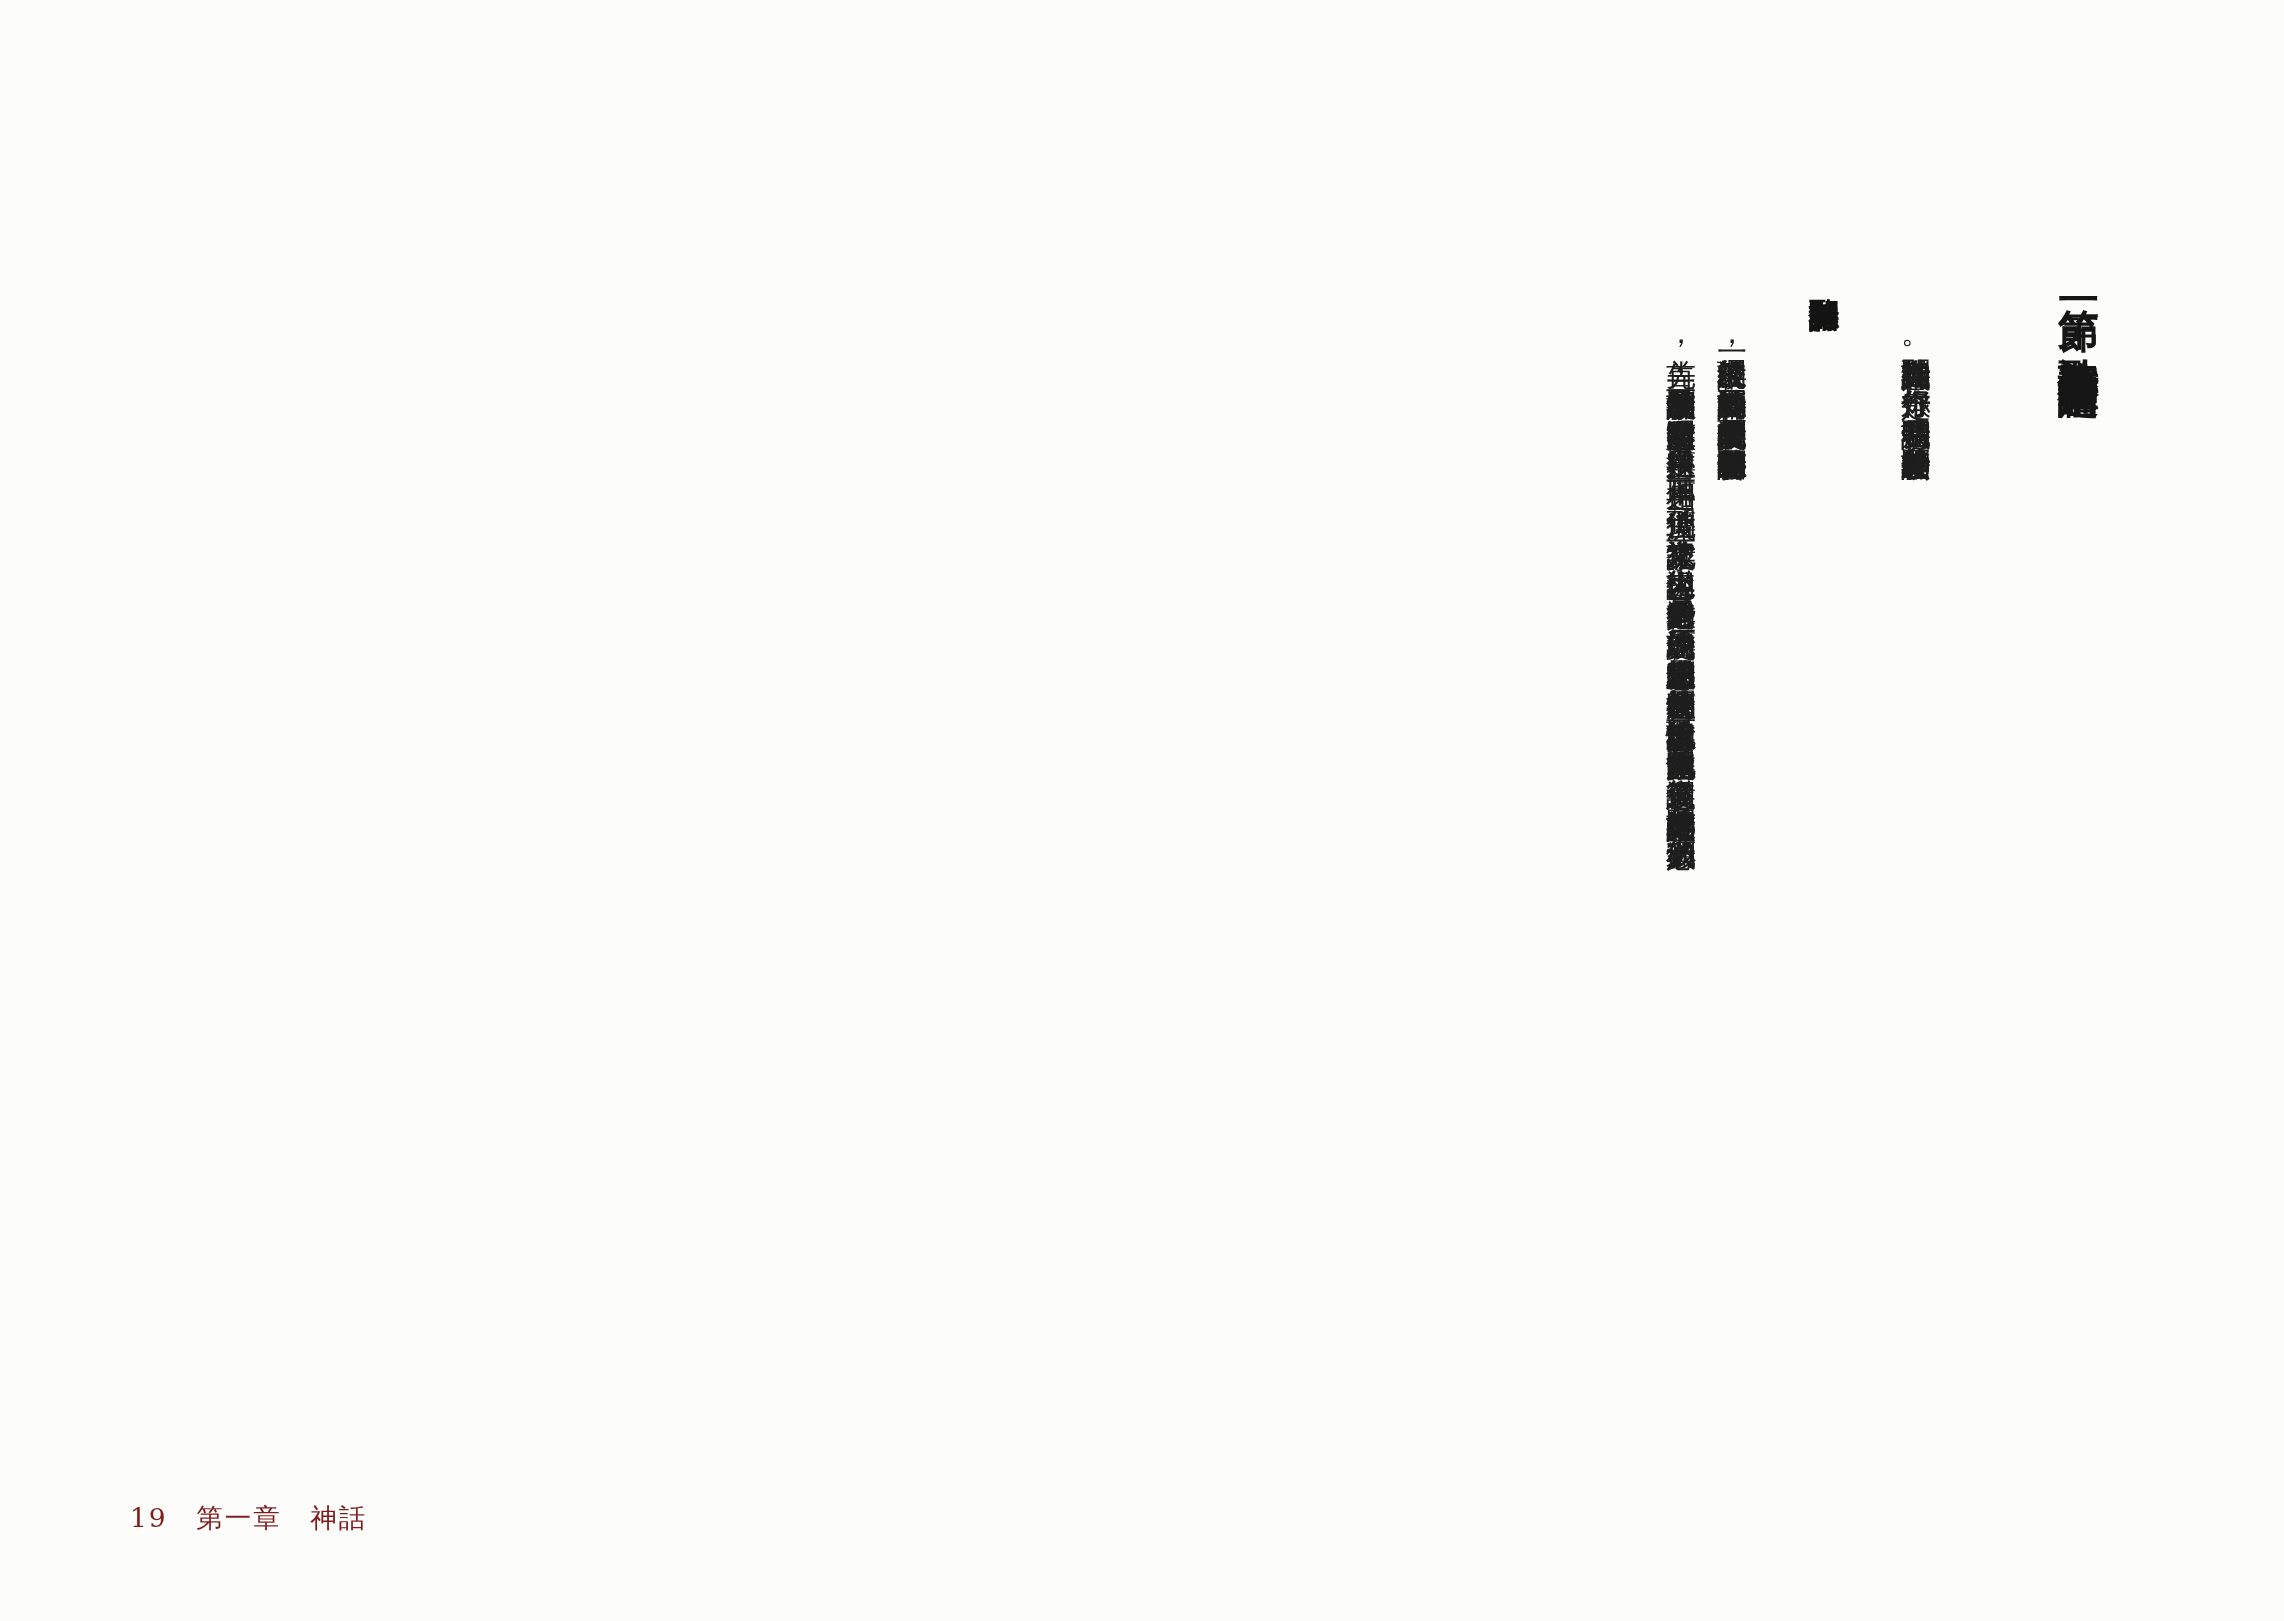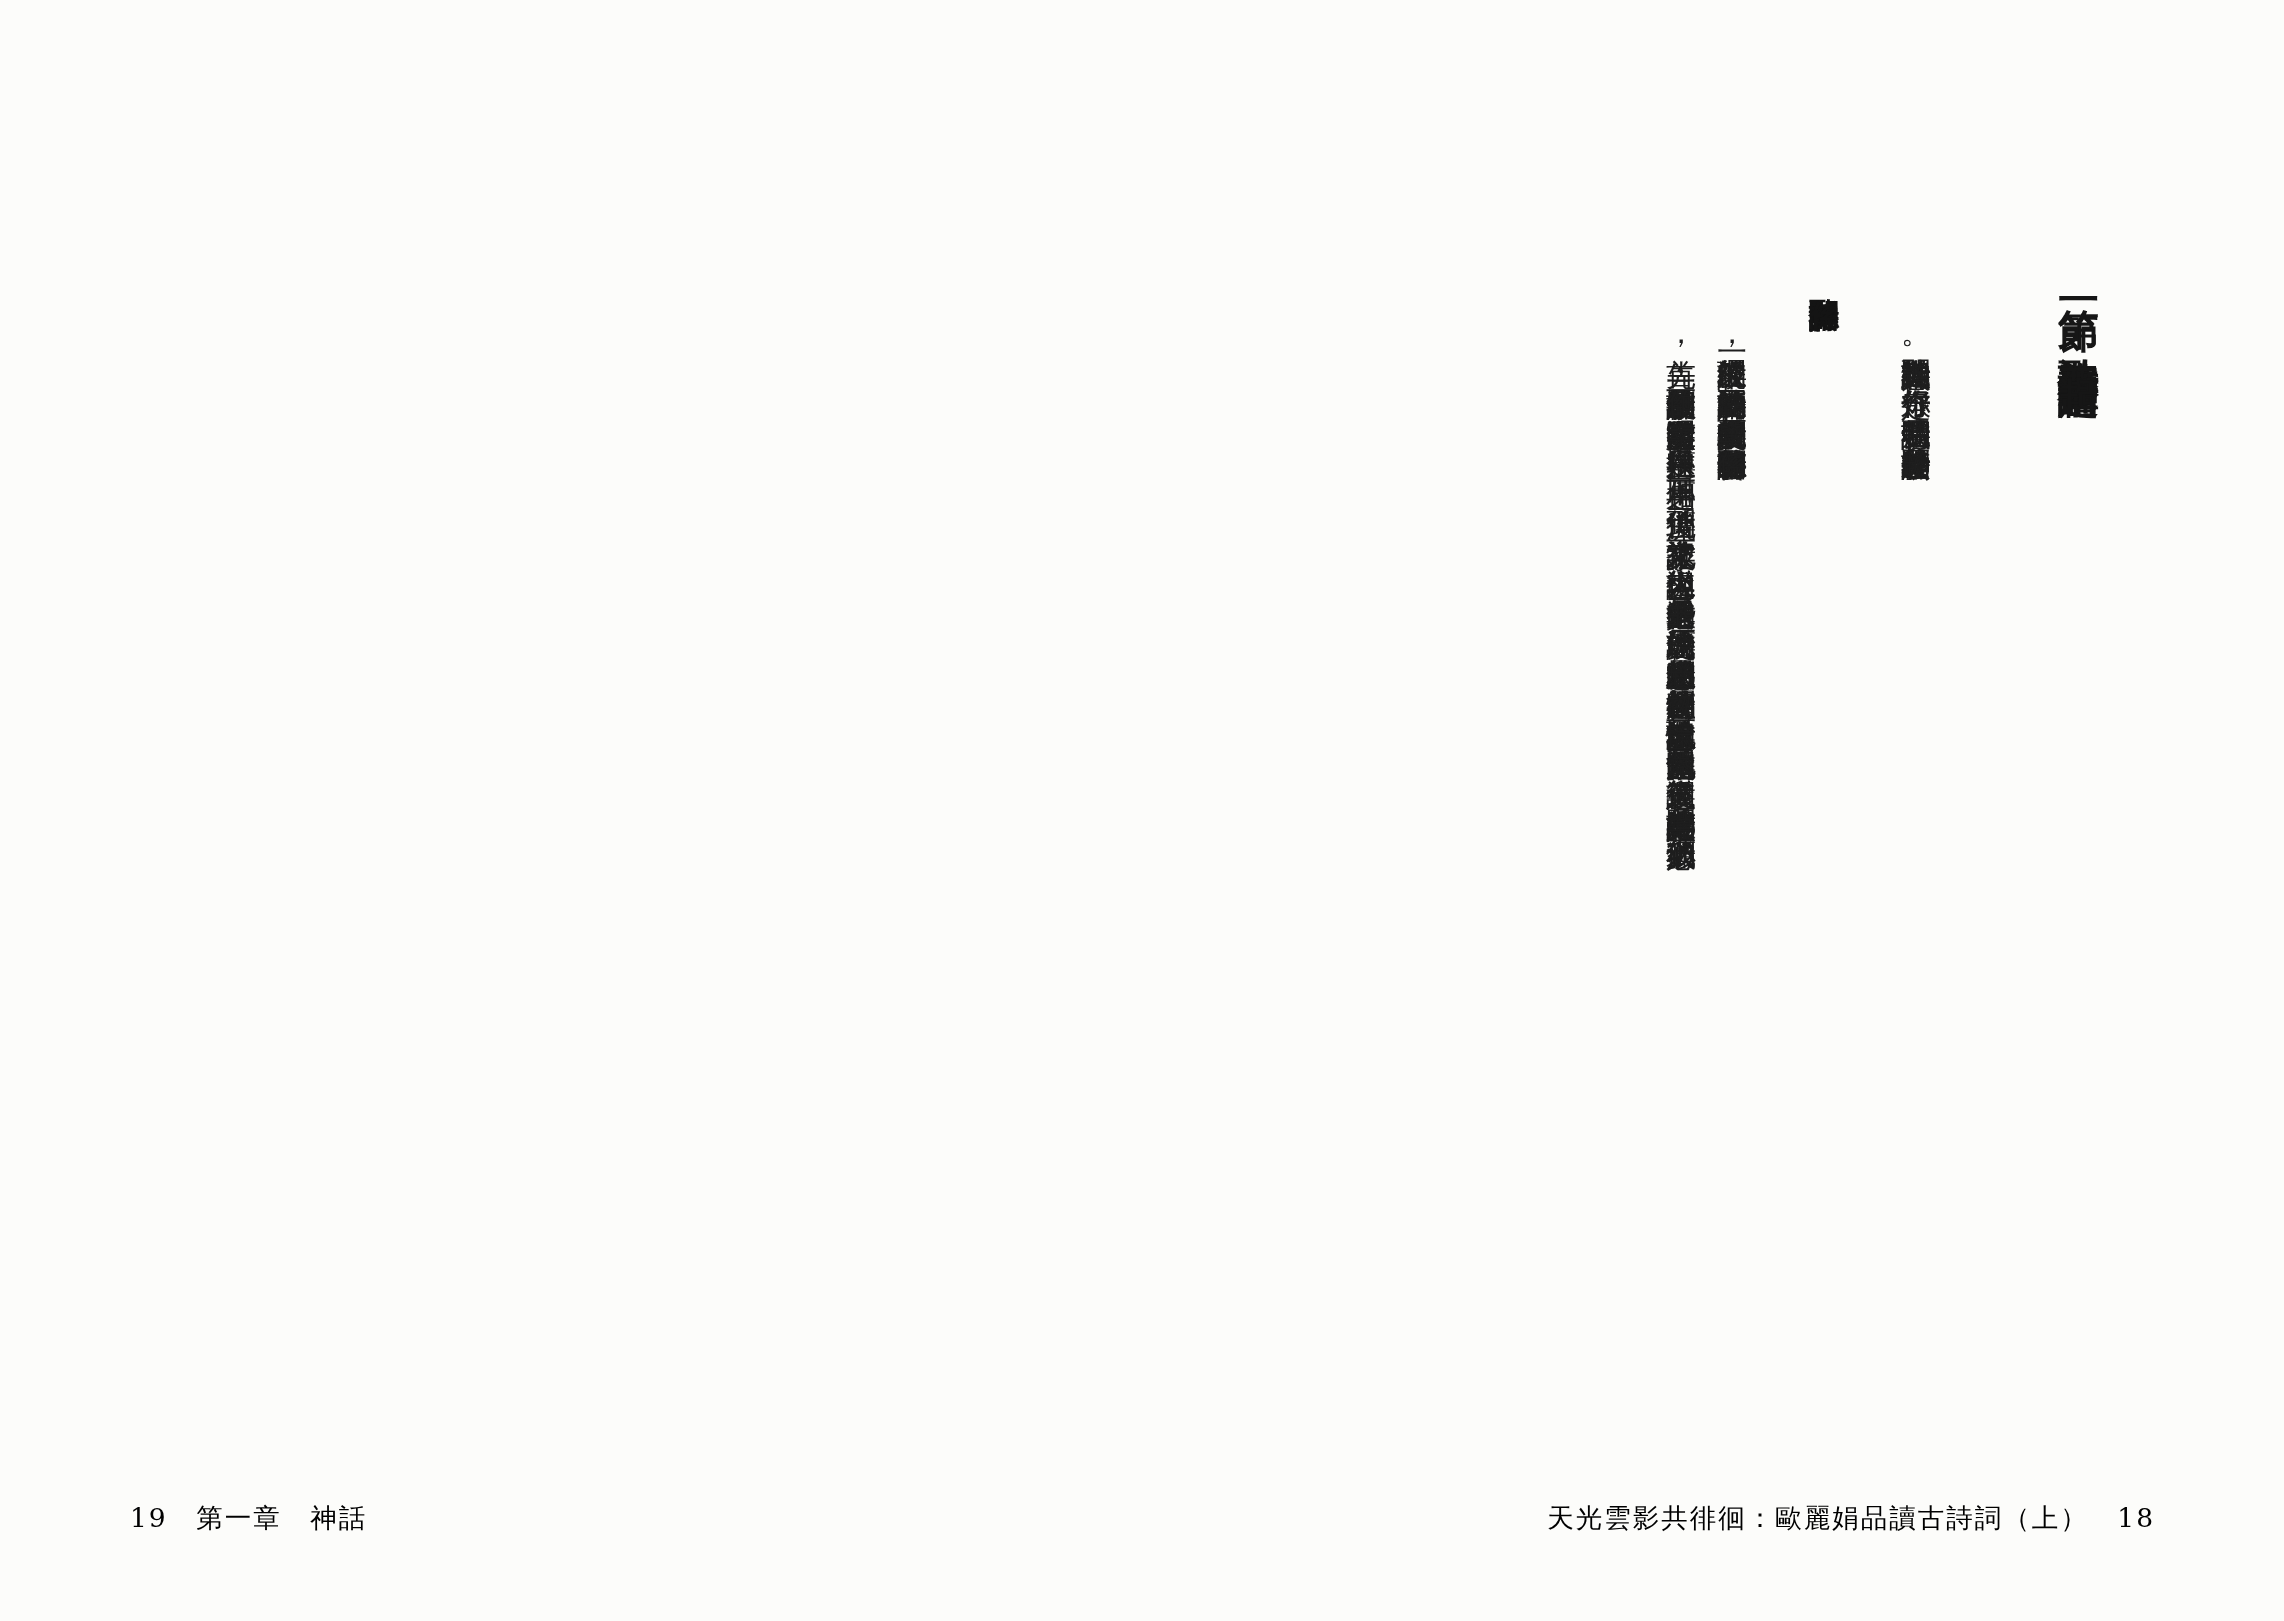--- a/index.html
+++ b/index.html
@@ -63,40 +63,39 @@
     color: #141414;
     white-space: nowrap;
   }
   .flow-right h2.section-heading { margin-left: 41px; }
 
   .footer {
     position: absolute;
     top: 1500px;
     font-size: 26.5px;
     letter-spacing: 2px;
-    color: #000000;
+    color: #7f1d1d;
     white-space: nowrap;
   }
   .footer-left  { left: 130px; }
   .footer-right { right: 130px; }
 </style>
 </head>
 <body>
 
 <div class="book-spread">
 
   <div class="page page-right">
     <div class="vflow flow-right">
       <h1 class="chapter-title">第一節　詩歌為什麼要從神話講起</h1>
       <p class="intro">我想從神話開始進入詩歌。你一定很好奇，我們明明是在講詩歌，為什麼要從神話開始談起？</p>
       <h2 class="section-heading">神話與詩歌的關係</h2>
       <p>從一般的理解來說，神話並不屬於詩歌的範疇，而是我們經常所說的敘事文學。但是神話和詩歌卻有著很密切的關係。</p>
       <p>首先，神話可以說是一個民族最早的創作，雖然當時還沒有發明文字，只是在口頭上傳播，口耳相傳之下，流傳到了後世，才被文字記錄下來，但從內容來說，其中還是保留了一些古老的、原始的歷史或傳說，反映出當時人們的思想和感受，屬於整個社會的精神產物，可以說是非常珍貴的民族記憶，也隱含了這個民族的文化基因。從這個意義來說，神話都應該是文學史的開端，我們必須涉獵一下。</p>
     </div>
-    <div class="footer footer-right">天光雲影共徘徊：歐麗娟品讀古詩詞（上）　18</div>
   </div>
 
   <div class="page page-left">
 
     <div class="footer footer-left">19　第一章　神話</div>
   </div>
 
 </div>
 
 

